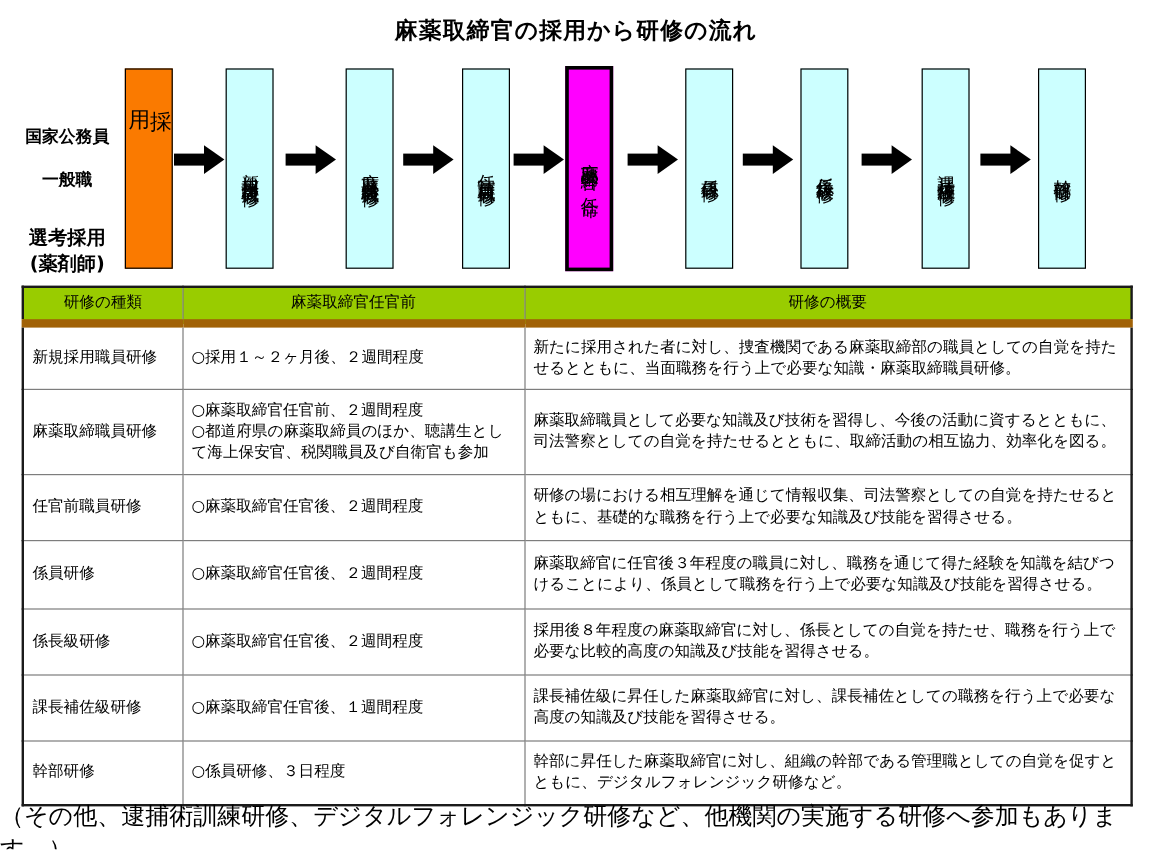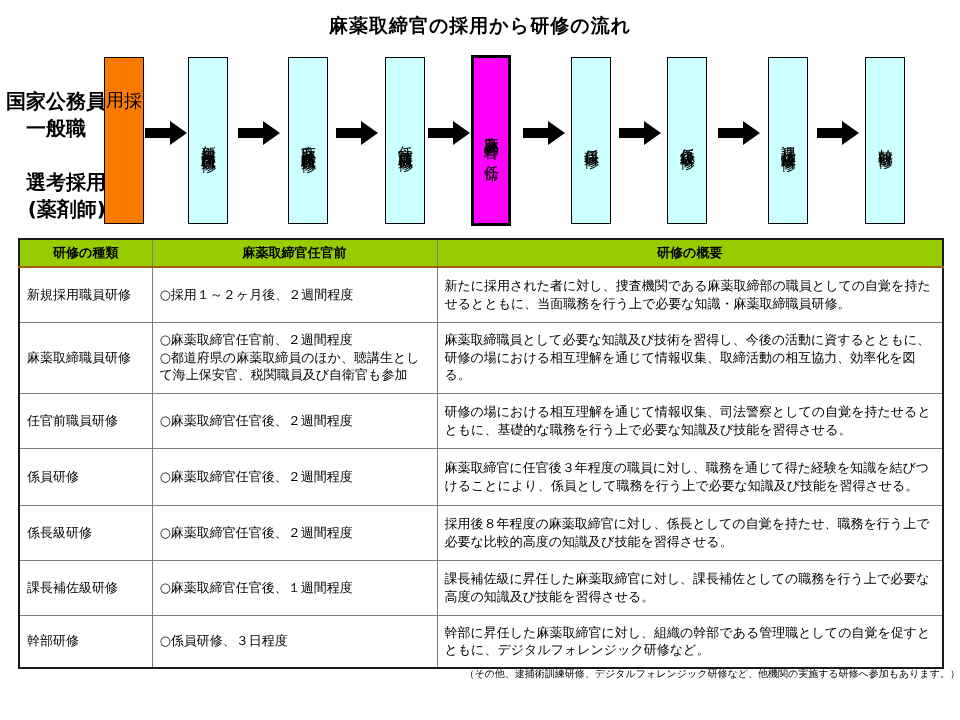--- a/index.html
+++ b/index.html
@@ -7,22 +7,22 @@
     position:relative; width:960px; height:708px; background:#ffffff;
     font-family:"DejaVu Sans", sans-serif; color:#000; overflow:hidden;
   }
   .title {
     position:absolute; top:13px; left:0; width:100%;
     text-align:center; font-size:19px; font-weight:bold; letter-spacing:1px;
   }
   
   .flow { position:absolute; left:0; top:0; width:960px; height:235px; }
   .source-label { position:absolute; left:6px; top:88px; width:100px; text-align:center; }
-  .source-label .l-small { font-size:20px; font-weight:bold; line-height:1.35; }
-  .source-label .l-big   { font-size:20px; font-weight:bold; line-height:1.25; margin-top:2px;text-align:right; }
+  .source-label .l-small { font-size:14px; font-weight:bold; line-height:1.35;margin-top:17px; }
+  .source-label .l-big   { font-size:16px; font-weight:bold; line-height:1.25; margin-top:2px; }
   .source-label .spacer  { height:26px; }
   .vnode {
     position:absolute; top:57px; width:40px; height:167px;
     border:1px solid #000; background:#CCFFFF; box-sizing:border-box;
     display:flex; align-items:center; justify-content:center; overflow:hidden;
   }
   .vnode span {
     writing-mode:vertical-rl; text-orientation:upright;
     font-size:15px; line-height:1; letter-spacing:2px;
   }
@@ -41,28 +41,28 @@
     position:absolute; left:18px; top:238px; width:924px;
     border-collapse:collapse; table-layout:fixed;
     border:2px solid #1a1a1a;
     font-size:13px;
   }
   table.training th, table.training td {
     border:1px solid #7d7d7d; padding:2px 7px; vertical-align:middle;
     line-height:1.35; word-break:break-all;
   }
   table.training th {
-    background:#99CC00; font-weight:bold; text-align:center; height:22px;
-    border-bottom:2px solid #a16207;
+    background:#99CC00; font-weight:normal; text-align:center; height:22px;
+    border-bottom:7px solid #a16207;
   }
   td.period { white-space:pre-line; }
   
   .footnote {
     position:absolute; top:667px; left:0; width:100%;
-    text-align:right; font-size:10px; letter-spacing:0px;
+    text-align:left; font-size:20px; letter-spacing:0px;
   }
 </style>
 </head>
 <body>
 
 <div class="screen">
 
   <div class="title">麻薬取締官の採用から研修の流れ</div>
 
   <div class="flow">
@@ -153,21 +153,21 @@
     <tbody>
       <tr style="height:55px;">
         <td>新規採用職員研修</td>
         <td class="period">○採用１～２ヶ月後、２週間程度</td>
         <td>新たに採用された者に対し、捜査機関である麻薬取締部の職員としての自覚を持たせるとともに、当面職務を行う上で必要な知識・麻薬取締職員研修。</td>
       </tr>
       <tr style="height:71px;">
         <td>麻薬取締職員研修</td>
         <td class="period">○麻薬取締官任官前、２週間程度
 ○都道府県の麻薬取締員のほか、聴講生として海上保安官、税関職員及び自衛官も参加</td>
-        <td>麻薬取締職員として必要な知識及び技術を習得し、今後の活動に資するとともに、研修の場における相互理解を通じて情報収集、取締活動の相互協力、効率化を図る。</td>
+        <td>麻薬取締職員として必要な知識及び技術を習得し、今後の活動に資するとともに、司法警察としての自覚を持たせるとともに、取締活動の相互協力、効率化を図る。</td>
       </tr>
       <tr style="height:55px;">
         <td>任官前職員研修</td>
         <td class="period">○麻薬取締官任官後、２週間程度</td>
         <td>研修の場における相互理解を通じて情報収集、司法警察としての自覚を持たせるとともに、基礎的な職務を行う上で必要な知識及び技能を習得させる。</td>
       </tr>
       <tr style="height:57px;">
         <td>係員研修</td>
         <td class="period">○麻薬取締官任官後、２週間程度</td>
         <td>麻薬取締官に任官後３年程度の職員に対し、職務を通じて得た経験を知識を結びつけることにより、係員として職務を行う上で必要な知識及び技能を習得させる。</td>

